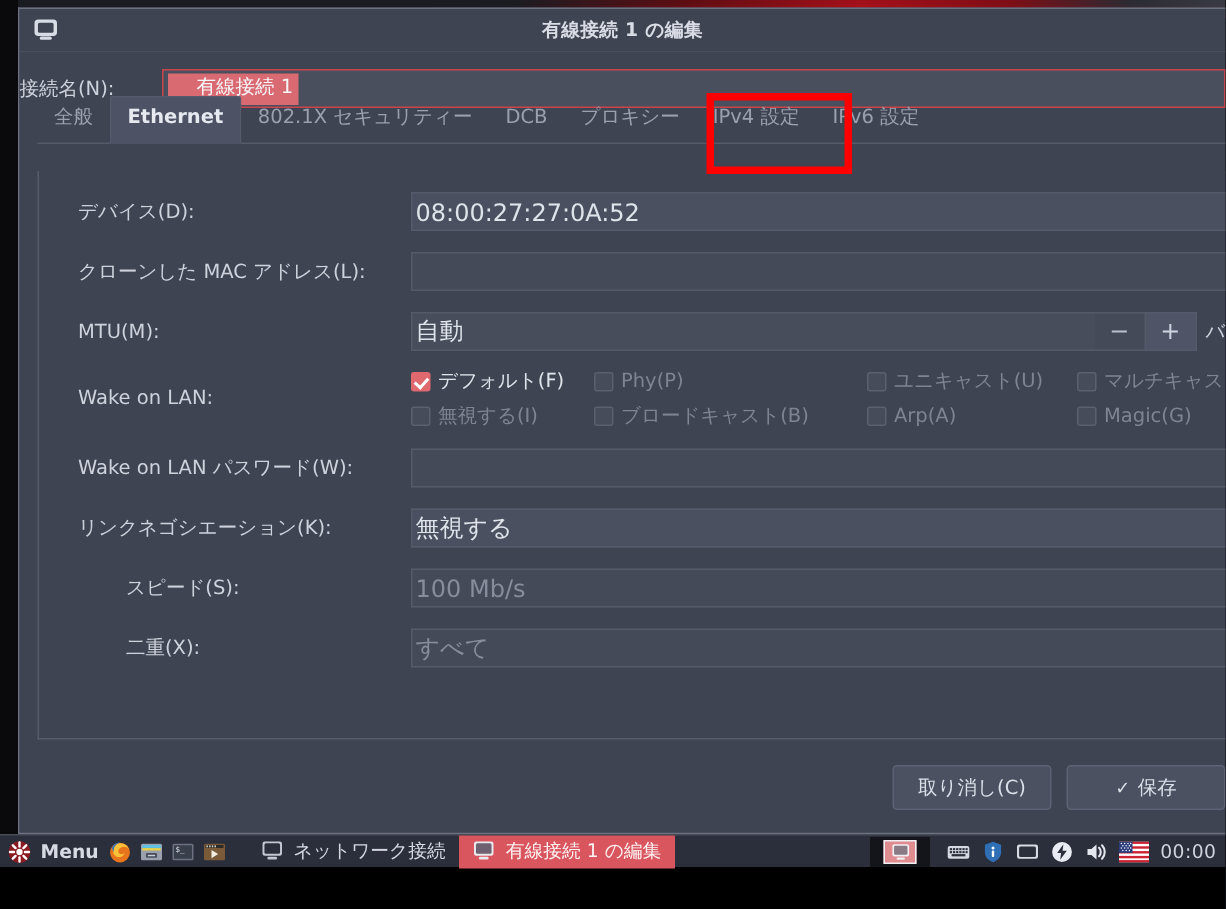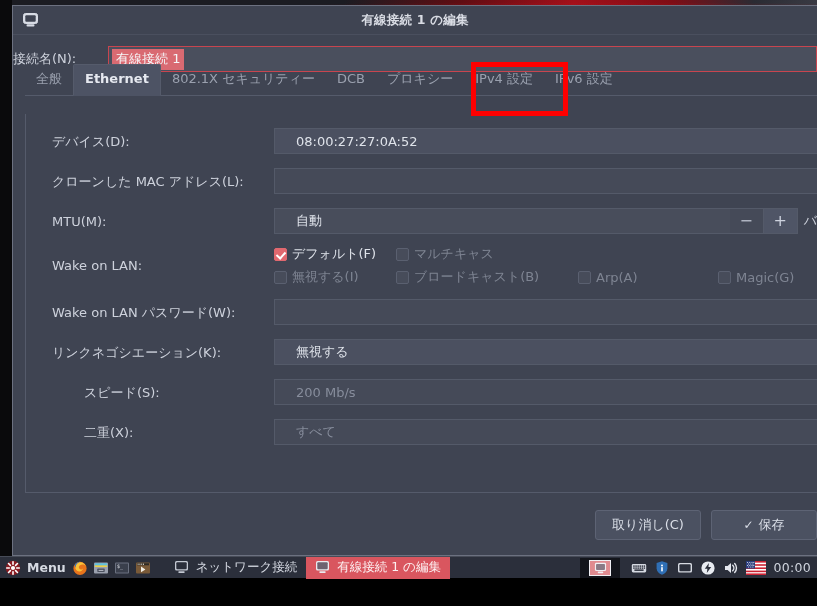--- a/index.html
+++ b/index.html
@@ -60,21 +60,21 @@
     width: 95px; text-align: left; 
     font-size: 13px; color: #ced2dc;
   }
   .conninput {
     flex: 1 1 auto; height: 26px; margin-right: 0;
     background: #4a4f5d; border: 1px solid #c8454f;
     display: flex; align-items: center;
   }
   .conninput .sel {
     background: #d96a72; color: #f5f6f8;
-    font-size: 13px; padding: 1px 4px 2px 4px; margin-left: 3px;
+    font-size: 13px; padding: 1px 4px 2px 19px; margin-left: 3px;
     line-height: 18px;
   }
 
   
   .tabstrip {
     position: absolute; left: 12px; right: 0; top: 30px; height: 31px;
     display: flex; align-items: flex-end;
     border-bottom: 1px solid #555b6b;
   }
   .tab {
@@ -102,21 +102,21 @@
     width: 248px; flex: 0 0 248px; padding-left: 26px;
     font-size: 13px; color: #ced2dc; line-height: 17px;
   }
   .frow .flabel.indent { padding-left: 58px; }
   .fctl { flex: 1 1 auto; display: flex; align-items: center; }
 
   .field {
     height: 26px; width: 100%;
     background: #484d5b; border: 1px solid #545a69; border-right: none;
     display: flex; align-items: center;
-    padding-left: 21px; font-size: 13px; color: #dfe3ea;
+    padding-left: 2px; font-size: 16px; color: #dfe3ea;
   }
   .field.empty { background: #454a58; }
   .field.ghost { color: #878d9c; background: #454a58; }
   .field.combo { background: #4b5060; }
 
   .spinwrap { display: flex; align-items: center; width: 100%; }
   .spinwrap .field { border-right: none; }
   .spinbtn {
     width: 34px; height: 26px; flex: 0 0 34px;
     background: #454a58; border: 1px solid #545a69; border-left: none;
@@ -276,20 +276,28 @@
 
           <div class="frow" style="margin-top:11px;align-items:center;">
             <div class="flabel">Wake on LAN:</div>
             <div class="fctl">
               <div class="wol">
                 <div class="wolrow">
                   <div class="cbx checked c1">
                     <span class="box"></span>
                     <span class="cbl">デフォルト(F)</span>
                   </div>
+                  <div class="cbx c2">
+                    <span class="box"></span>
+                    <span class="cbl">Phy(P)</span>
+                  </div>
+                  <div class="cbx c3">
+                    <span class="box"></span>
+                    <span class="cbl">ユニキャスト(U)</span>
+                  </div>
                   <div class="cbx c4">
                     <span class="box"></span>
                     <span class="cbl">マルチキャス</span>
                   </div>
                 </div>
                 <div class="wolrow">
                   <div class="cbx c1">
                     <span class="box"></span>
                     <span class="cbl">無視する(I)</span>
                   </div>
@@ -320,21 +328,21 @@
           <div class="frow">
             <div class="flabel">リンクネゴシエーション(K):</div>
             <div class="fctl">
               <div class="field combo">無視する</div>
             </div>
           </div>
 
           <div class="frow">
             <div class="flabel indent">スピード(S):</div>
             <div class="fctl">
-              <div class="field ghost">200 Mb/s</div>
+              <div class="field ghost">100 Mb/s</div>
             </div>
           </div>
 
           <div class="frow">
             <div class="flabel indent">二重(X):</div>
             <div class="fctl">
               <div class="field ghost">すべて</div>
             </div>
           </div>
 

